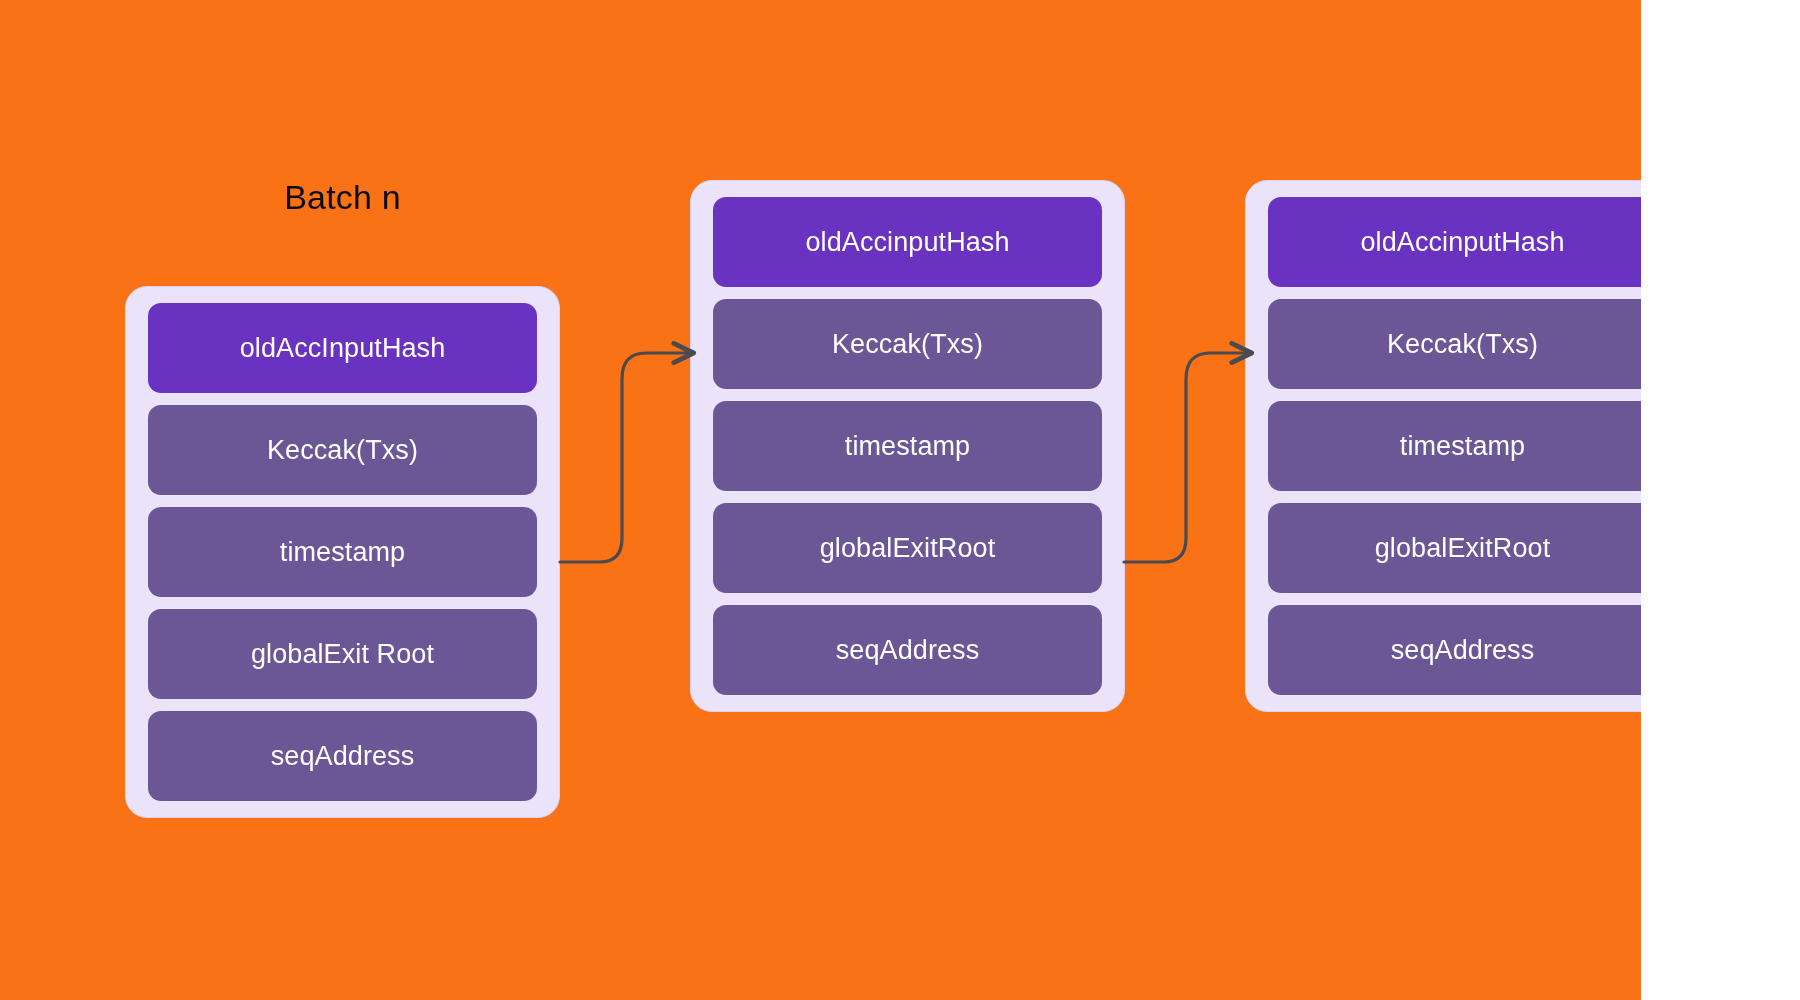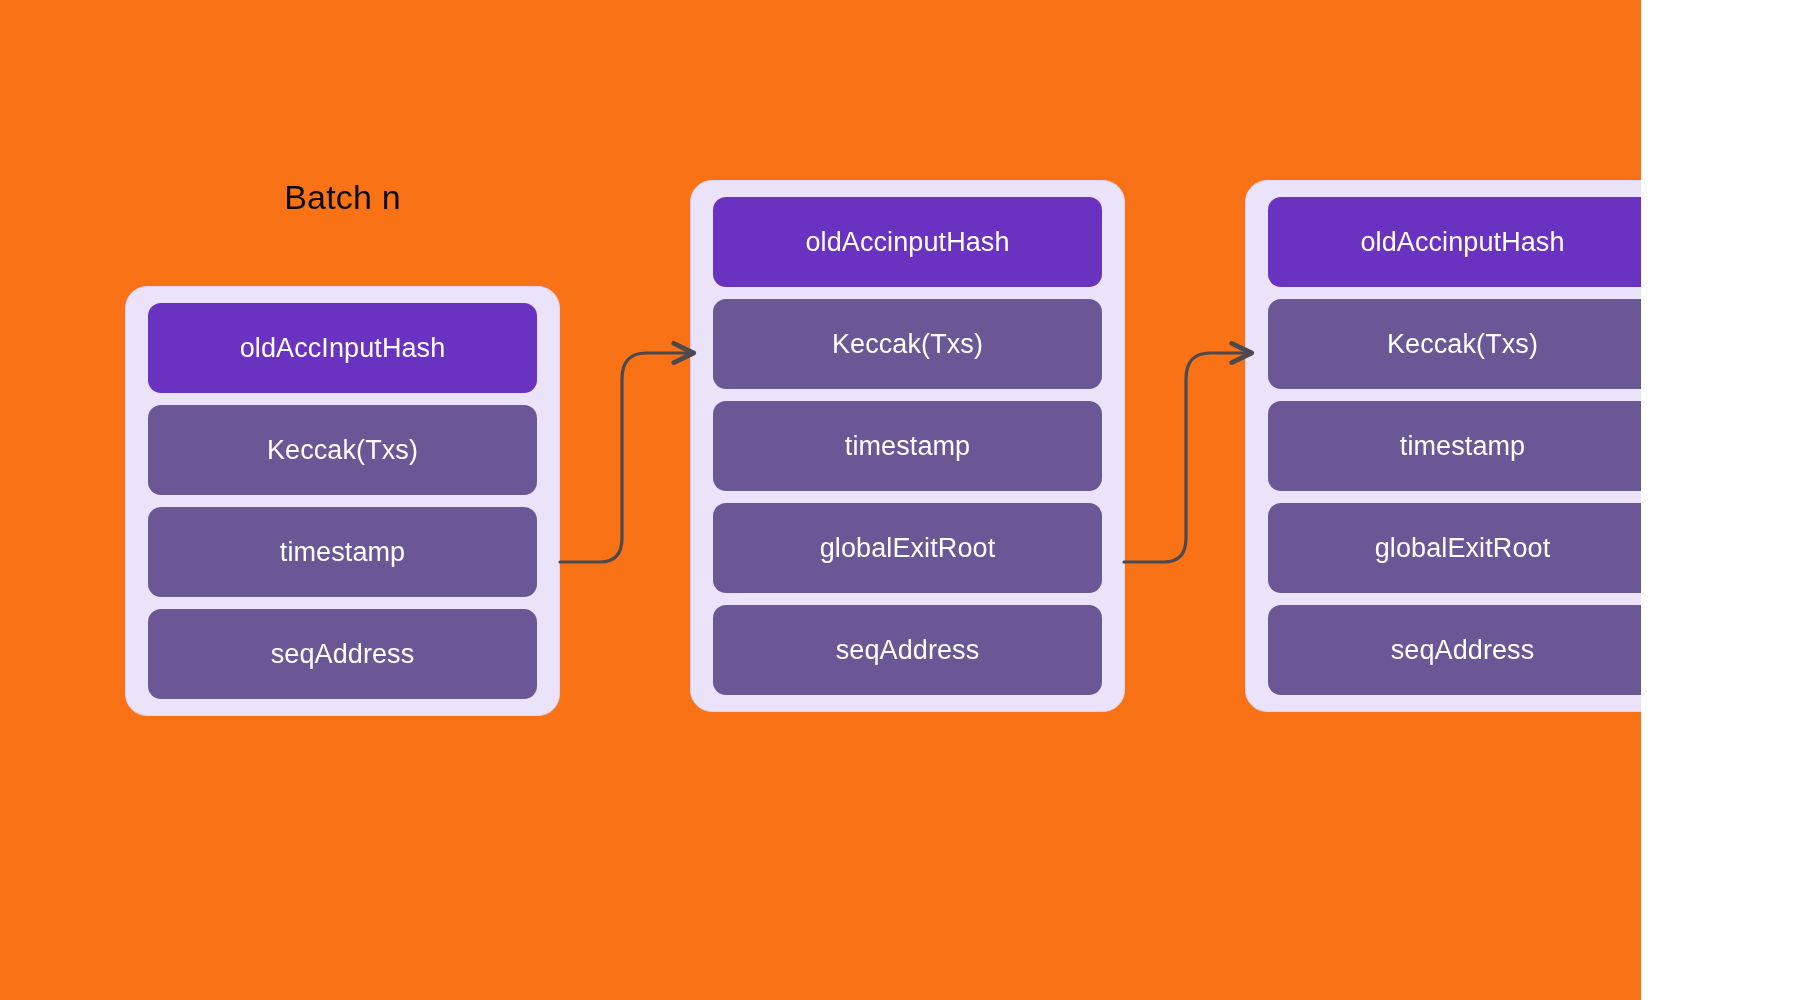--- a/index.html
+++ b/index.html
@@ -105,20 +105,23 @@
       <div class="batch-field is-head">
         <span>oldAccInputHash</span>
       </div>
       <div class="batch-field">
         <span>Keccak(Txs)</span>
       </div>
       <div class="batch-field">
         <span>timestamp</span>
       </div>
       <div class="batch-field">
+        <span>globalExit Root</span>
+      </div>
+      <div class="batch-field">
         <span>seqAddress</span>
       </div>
     </div>
   </div>
 
   <div class="batch-col col-1">
     <div class="batch-card">
       <div class="batch-field is-head">
         <span>oldAccinputHash</span>
       </div>

